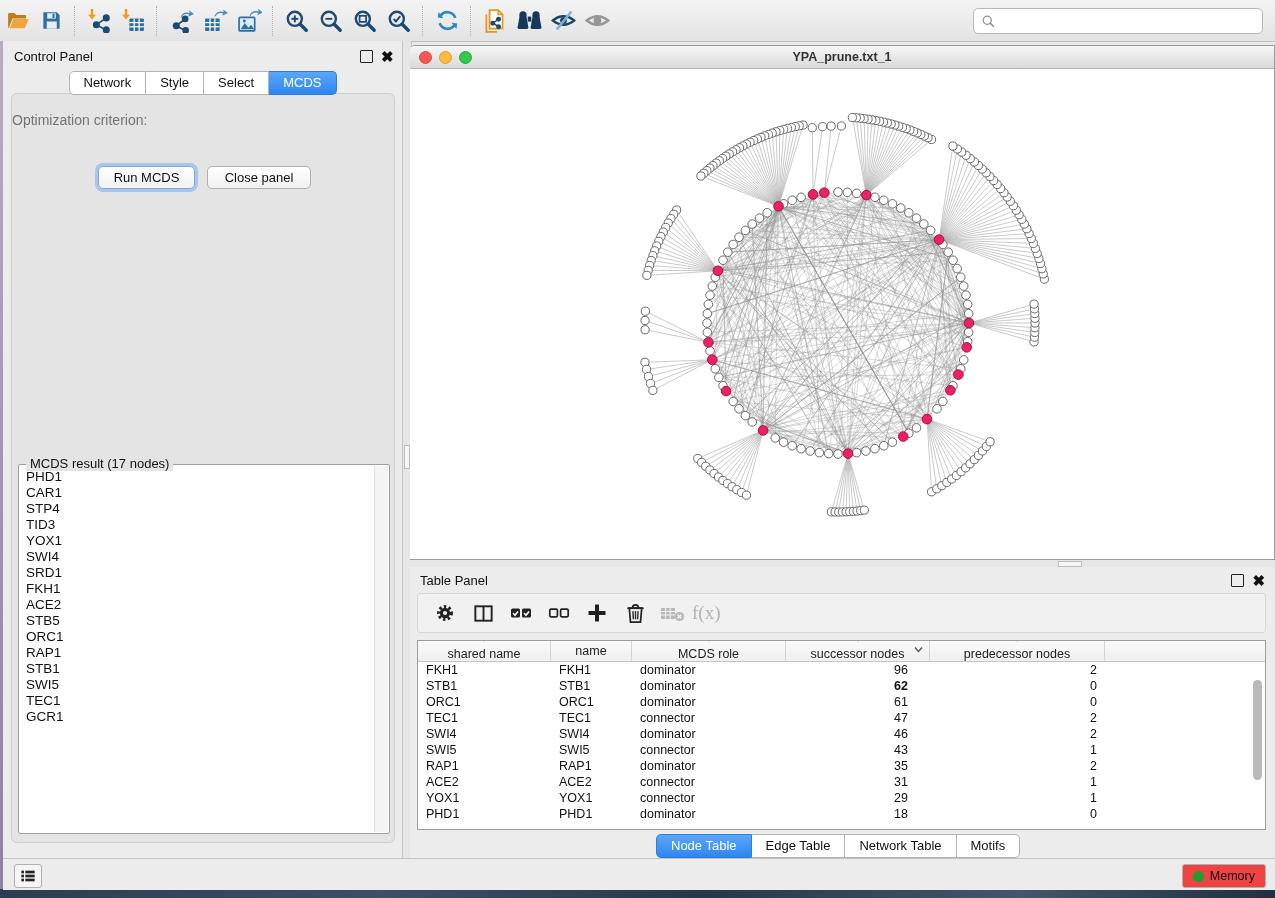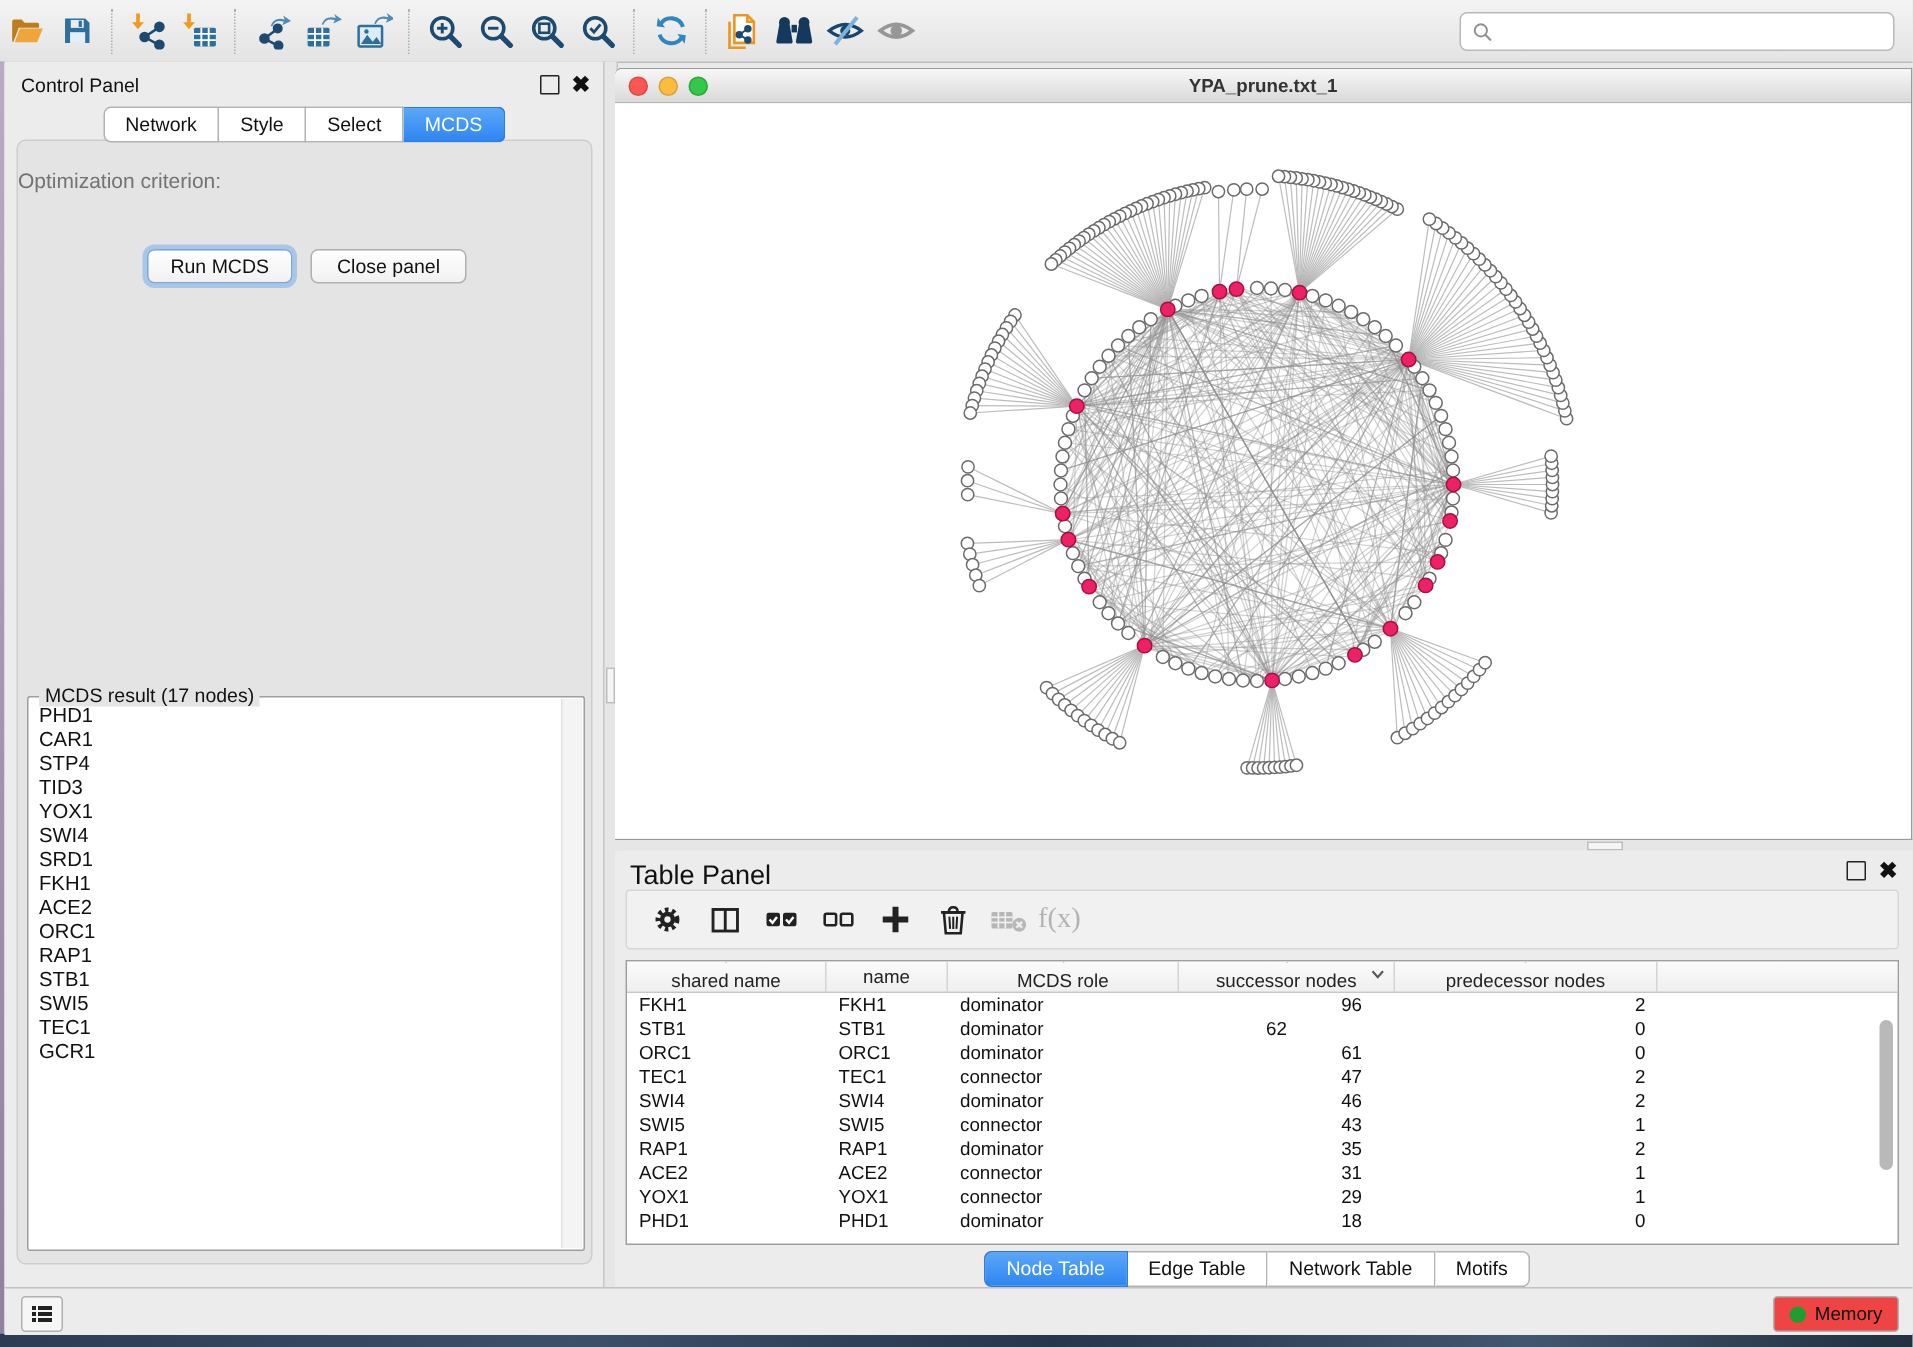--- a/index.html
+++ b/index.html
@@ -82,21 +82,21 @@
     font-weight:bold;color:#333;}
   #net-canvas{position:absolute;left:0;top:23px;width:863px;height:490px;background:#fff;}
 
   
   #h-split{left:410px;top:560px;width:865px;height:7px;background:#e6e6e6;}
   #h-split-handle{position:absolute;left:648px;top:1px;width:22px;height:4px;
     background:#f5f5f5;border:1px solid #bdbdbd;}
 
   
   #table-panel{left:410px;top:567px;width:865px;height:291px;background:#ececec;}
-  #tp-title{position:absolute;left:10px;top:6px;font-size:18px;color:#111;}
+  #tp-title{position:absolute;left:10px;top:6px;font-size:13px;color:#111;}
   #tp-toolbar{position:absolute;left:7px;top:26px;width:849px;height:40px;background:#f1f1f1;
     border:1px solid #d6d6d6;border-radius:3px;display:flex;align-items:center;padding-left:8px;box-sizing:border-box;}
   .tp-btn{width:38px;height:34px;display:flex;align-items:center;justify-content:center;flex:0 0 auto;}
   #fx-label{font-family:"Liberation Serif",serif;font-size:19px;color:#b3b3b3;margin-left:0;}
 
   #node-table{position:absolute;left:7px;top:73px;width:849px;height:190px;background:#fff;
     border:1px solid #9e9e9e;box-sizing:border-box;overflow:hidden;}
   #nt-header{display:flex;height:20px;background:linear-gradient(#fbfbfb,#efefef);
     border-bottom:1px solid #c6c6c6;}
   .nt-hcell{display:flex;align-items:center;justify-content:center;gap:5px;
@@ -310,20 +310,21 @@
       <div id="mcds-list">
           <div>PHD1</div>
           <div>CAR1</div>
           <div>STP4</div>
           <div>TID3</div>
           <div>YOX1</div>
           <div>SWI4</div>
           <div>SRD1</div>
           <div>FKH1</div>
           <div>ACE2</div>
+          <div>STB5</div>
           <div>ORC1</div>
           <div>RAP1</div>
           <div>STB1</div>
           <div>SWI5</div>
           <div>TEC1</div>
           <div>GCR1</div>
         </div>
       <div id="mcds-scroll"></div>
     </div>
   </div>
@@ -1260,21 +1261,21 @@
           <div class="nt-cell" style="width: 133px; text-align: left;">FKH1</div>
           <div class="nt-cell" style="width: 81px; text-align: left;">FKH1</div>
           <div class="nt-cell" style="width: 154px; text-align: left;">dominator</div>
           <div class="nt-cell" style="width: 144px; text-align: right; padding-right: 22px;">96</div>
           <div class="nt-cell" style="width: 175px; text-align: right;">2</div>
         </div>
         <div class="nt-row">
           <div class="nt-cell" style="width: 133px; text-align: left;">STB1</div>
           <div class="nt-cell" style="width: 81px; text-align: left;">STB1</div>
           <div class="nt-cell" style="width: 154px; text-align: left;">dominator</div>
-          <div class="nt-cell" style="width: 144px; text-align: center; padding-right: 22px;">62</div>
+          <div class="nt-cell" style="width: 144px; text-align: right; padding-right: 22px; font-weight: bold;">62</div>
           <div class="nt-cell" style="width: 175px; text-align: right;">0</div>
         </div>
         <div class="nt-row">
           <div class="nt-cell" style="width: 133px; text-align: left;">ORC1</div>
           <div class="nt-cell" style="width: 81px; text-align: left;">ORC1</div>
           <div class="nt-cell" style="width: 154px; text-align: left;">dominator</div>
           <div class="nt-cell" style="width: 144px; text-align: right; padding-right: 22px;">61</div>
           <div class="nt-cell" style="width: 175px; text-align: right;">0</div>
         </div>
         <div class="nt-row">

